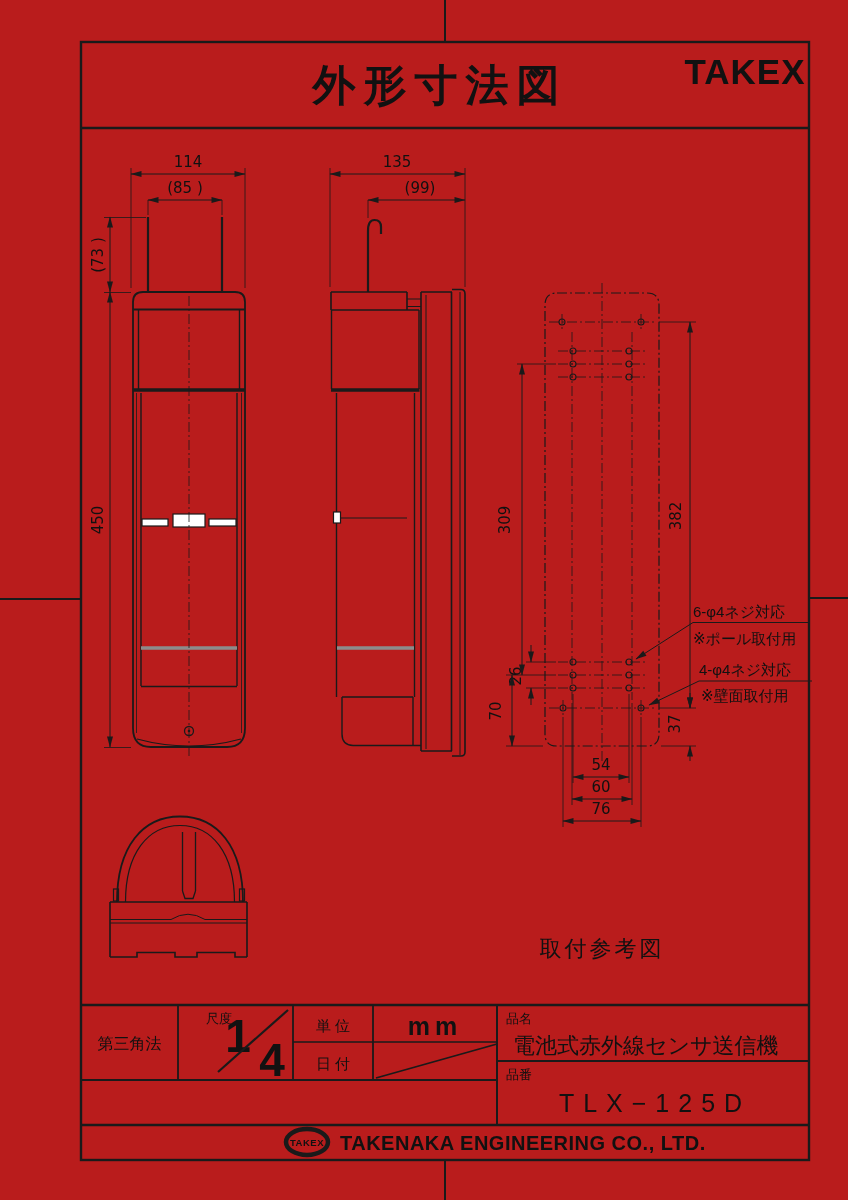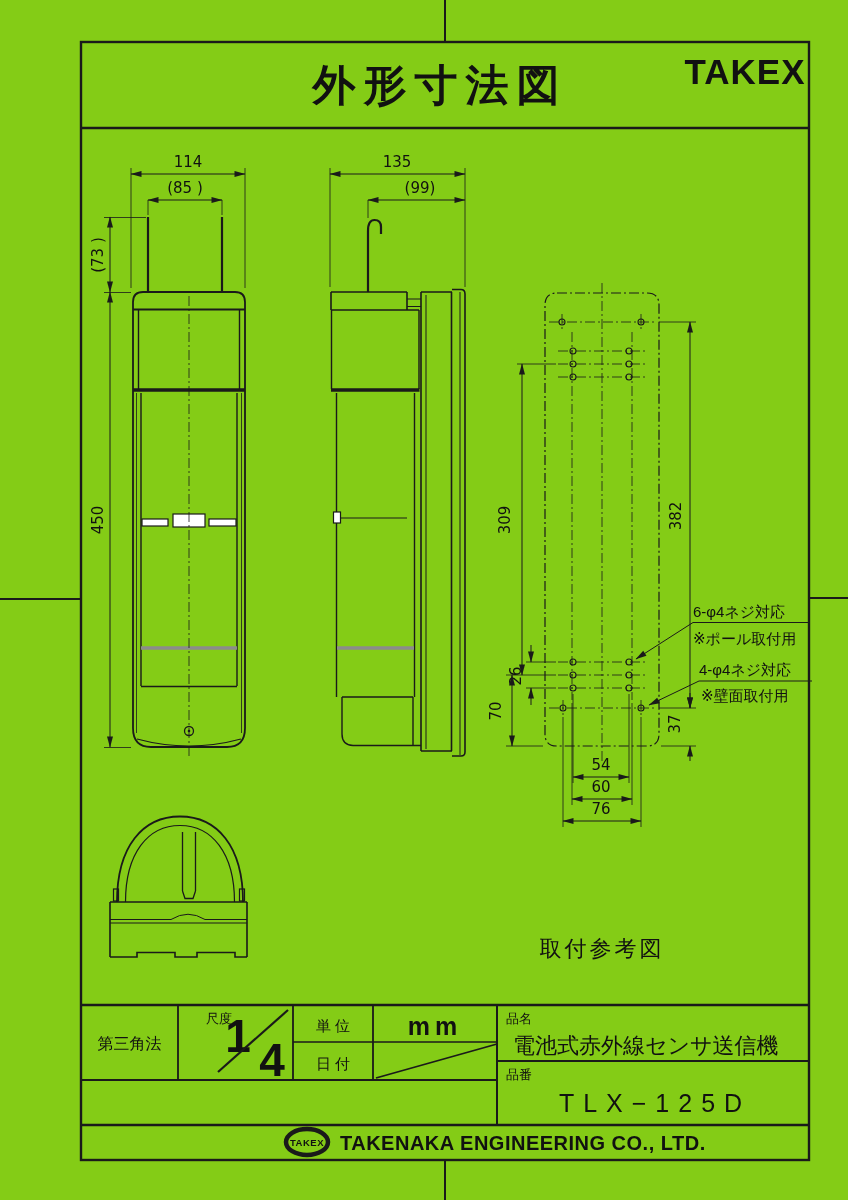--- a/index.html
+++ b/index.html
@@ -1,16 +1,16 @@
 <!DOCTYPE html>
 <html><head>
 <meta charset="utf-8">
 <style>
   html,body{margin:0;padding:0;background:#fff;}
-  #page{position:relative;width:848px;height:1200px;background:#84cc16;overflow:hidden;
+  #page{position:relative;width:848px;height:1200px;background:#b91c1c;overflow:hidden;
         font-family:"Liberation Sans","DejaVu Sans",sans-serif;}
   svg{position:absolute;left:0;top:0;}
   .s{stroke:#1a1a1a;fill:none;stroke-linecap:butt;}
   .w08{stroke-width:.8}.w1{stroke-width:1}.w11{stroke-width:1.1}.w12{stroke-width:1.2}
   .w13{stroke-width:1.3}.w14{stroke-width:1.4}.w16{stroke-width:1.6}.w18{stroke-width:1.8}
   .w2{stroke-width:2}.w22{stroke-width:2.2}.w24{stroke-width:2.4}.w35{stroke-width:3.5}.w45{stroke-width:4.5}
   .cl{stroke-dasharray:10 3 2 3}
   .gray{stroke:#8c8c8c}
   .wfill{fill:#fff}
   text{fill:#111;}

